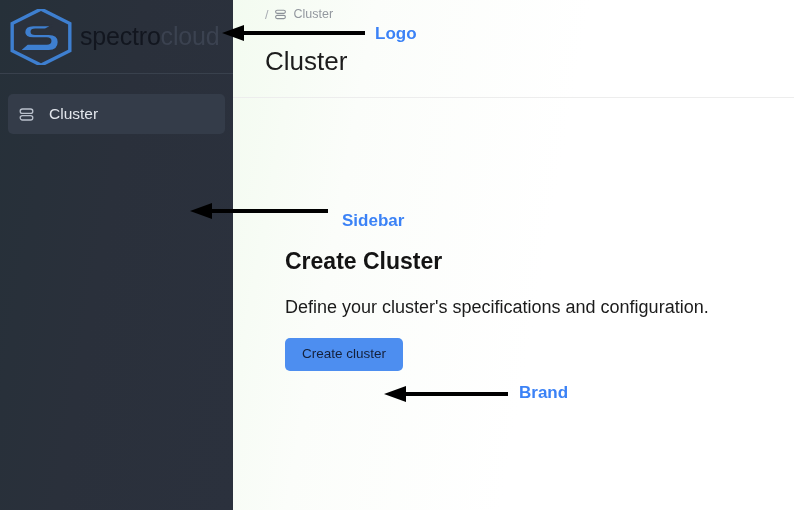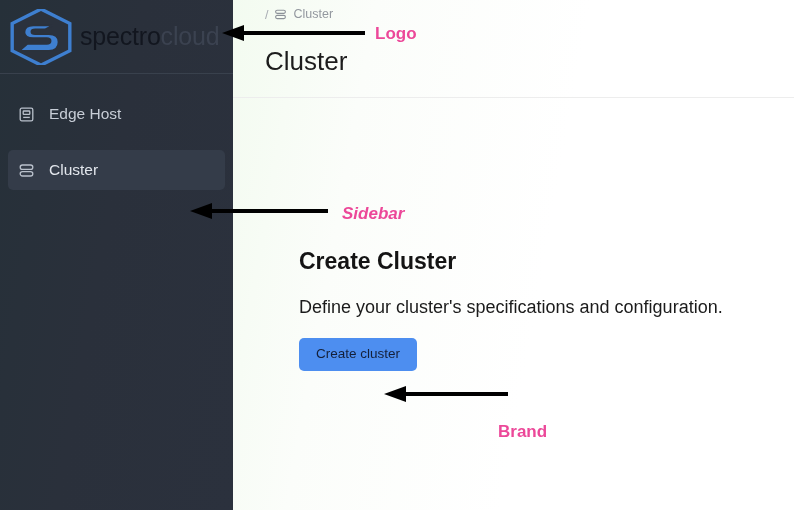--- a/index.html
+++ b/index.html
@@ -113,21 +113,21 @@
     border-bottom: 1px solid #ededed;
   }
   .page-title {
     font-size: 26px;
     color: #1c1c1c;
     font-weight: 400;
     line-height: 1;
   }
 
   .content-body {
-    padding: 152px 0 0 66px;
+    padding: 152px 0 0 52px;
   }
   .section-title {
     font-size: 23px;
     font-weight: bold;
     color: #141414;
     line-height: 1;
     margin-bottom: 25px;
   }
   .section-para {
     font-size: 18px;
@@ -153,21 +153,21 @@
   .anno {
     position: absolute;
     z-index: 50;
     pointer-events: none;
   }
   .anno-label {
     position: absolute;
     z-index: 51;
     font-size: 17px;
     font-weight: bold;
-    color: #ec4899;
+    color: #3b82f6;
     line-height: 1;
     white-space: nowrap;
     text-align: center;
   }
 </style>
 </head>
 <body>
 
 <div class="app">
 
@@ -182,30 +182,20 @@
           <path d="M44 17 L24 17 C18 17 15 20 15 24 C15 28 18 30 24 30 L38 30 C41 30 42 31 42 33 C42 35 41 36 38 36 L18 36 L10 43 L40 43 C47 43 50 39 50 34 C50 29 47 26 40 26 L26 26 C23 26 22 25 22 23.5 C22 22 23 21 26 21 L36 21 Z" fill="none" stroke="#2b323d" stroke-width="1.6"></path>
         </svg>
       </span>
       <span class="brand-text">
         <span class="b1">spectro</span><span class="b2">cloud</span>
       </span>
     </div>
 
     <nav class="nav">
 
-      <div class="nav-item">
-        <span class="nav-icon">
-          <svg viewBox="0 0 17 17" fill="none" stroke="currentColor" stroke-width="1.3">
-            <rect x="2.2" y="2.2" width="12.6" height="12.6" rx="1.6"></rect>
-            <rect x="5.2" y="5" width="6.6" height="3.4" rx="0.7"></rect>
-            <line x1="5.2" y1="11.4" x2="11.8" y2="11.4"></line>
-          </svg>
-        </span>
-        <span class="nav-label">Edge Host</span>
-      </div>
 
       <div class="nav-item active">
         <span class="nav-icon">
           <svg viewBox="0 0 17 17" fill="none" stroke="currentColor" stroke-width="1.3">
             <rect x="2.2" y="3" width="12.6" height="4.4" rx="2.2"></rect>
             <rect x="2.2" y="9.6" width="12.6" height="4.4" rx="2.2"></rect>
           </svg>
         </span>
         <span class="nav-label">Cluster</span>
       </div>
@@ -252,16 +242,16 @@
       <polygon points="190,211 212,203 212,219" fill="#000"></polygon>
     </g>
 
     <g>
       <line x1="508" y1="394" x2="400" y2="394" stroke="#000" stroke-width="4"></line>
       <polygon points="384,394 406,386 406,402" fill="#000"></polygon>
     </g>
   </svg>
 
   <span class="anno-label" style="left:375px; top:25px;">Logo</span>
-  <span class="anno-label" style="left:342px; top:205px;font-style:italic;">Sidebar</span>
-  <span class="anno-label" style="left:498px; top:384px;margin-top:39px;">Brand</span>
+  <span class="anno-label" style="left:342px; top:212px;">Sidebar</span>
+  <span class="anno-label" style="left:519px; top:384px;">Brand</span>
 
 </div>
 
 </body></html>

